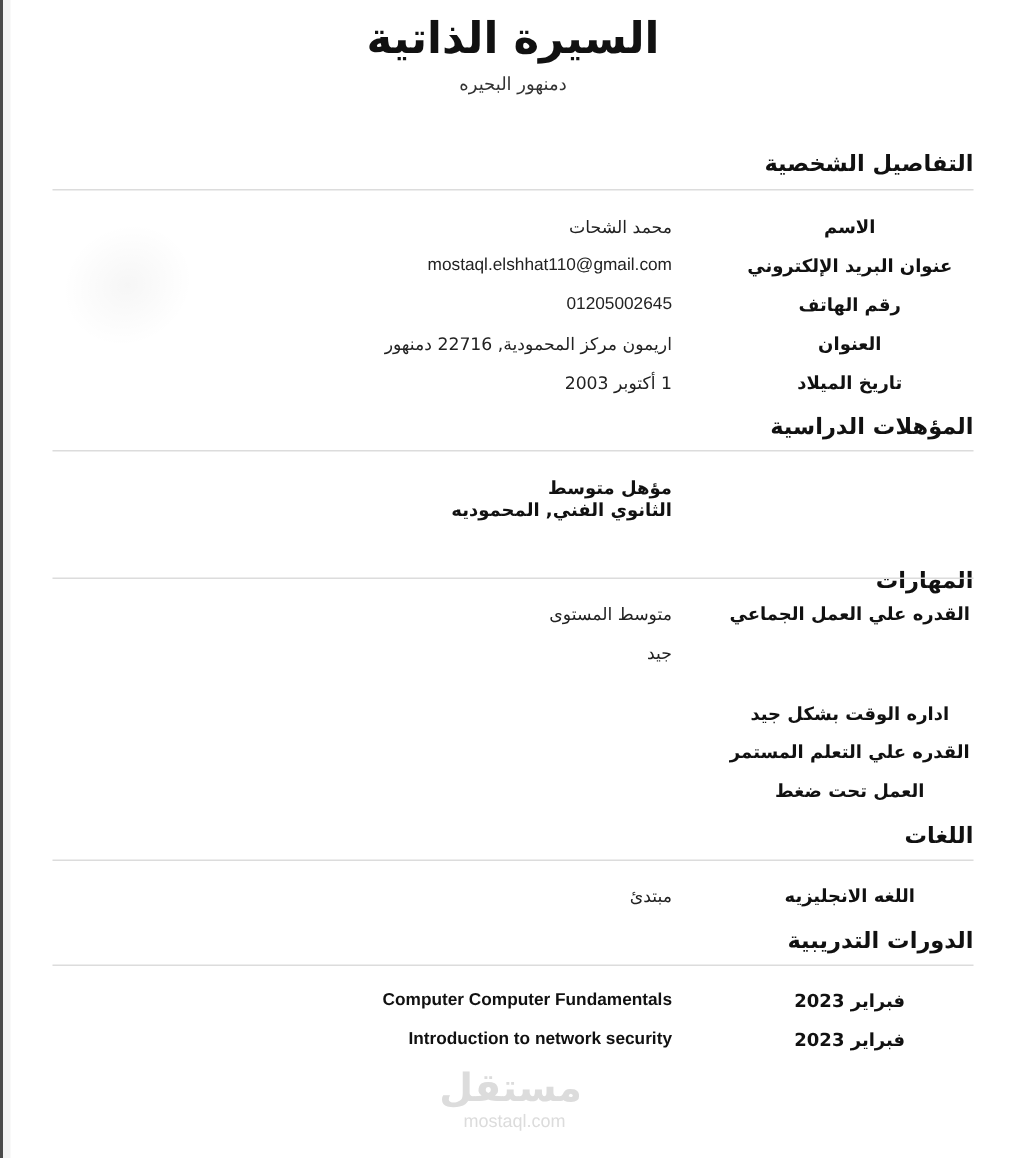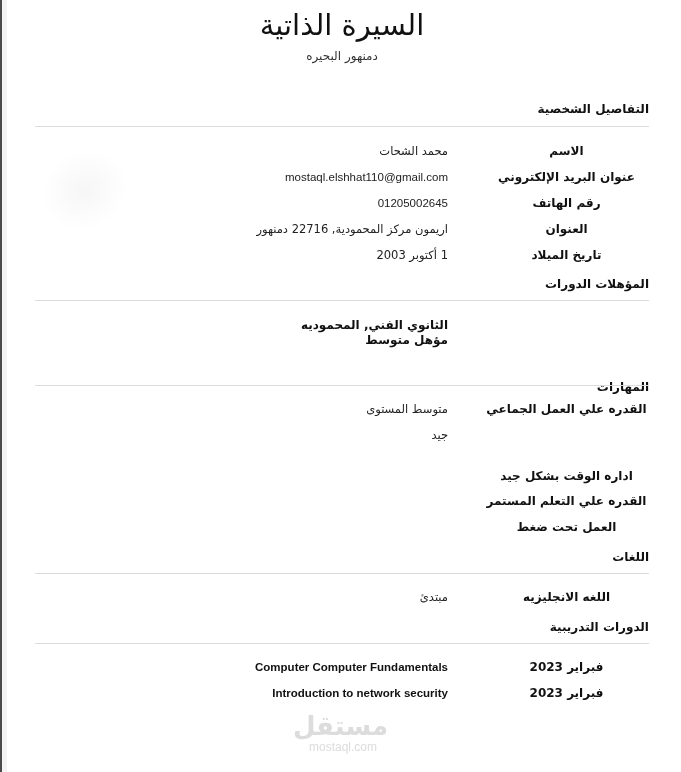--- a/index.html
+++ b/index.html
@@ -13,28 +13,28 @@
     position: absolute; left: 0; top: 0; bottom: 0; width: 2px; background: #4a4a4a;
   }
   .left-edge-shade {
     position: absolute; left: 2px; top: 0; bottom: 0; width: 5px; background: #f3f3f3;
   }
   .page {
     position: absolute; left: 35px; top: 0; width: 614px; direction: rtl;
   }
   .title {
     position: absolute; top: 6px; left: 0; right: 0; text-align: center;
-    font-size: 29px; font-weight: normal; color: #111; line-height: 38px;
+    font-size: 29px; font-weight: bold; color: #111; line-height: 38px;
   }
   .subtitle {
     position: absolute; top: 47px; left: 0; right: 0; text-align: center;
     font-size: 12px; color: #333; line-height: 18px;
   }
   .section-title {
-    position: absolute; right: 0; font-size: 12px; font-weight: bold; color: #111; line-height: 24px;
+    position: absolute; right: 0; font-size: 15px; font-weight: bold; color: #111; line-height: 24px;
   }
   .divider {
     position: absolute; left: 0; right: 0; height: 1px; background: #dcdcdc;
   }
   .row { position: absolute; right: 0; left: 0; height: 20px; }
   .label {
     position: absolute; right: 0; width: 165px; font-size: 12px; font-weight: bold; color: #111;
     line-height: 16px; text-align: center;
   }
   .value {
@@ -84,25 +84,25 @@
   </div>
   <div class="row" style="top:221px;">
     <div class="label">العنوان</div>
     <div class="value">اريمون مركز المحمودية, 22716 دمنهور</div>
   </div>
   <div class="row" style="top:247px;">
     <div class="label">تاريخ الميلاد</div>
     <div class="value">1 أكتوبر 2003</div>
   </div>
 
-  <div class="section-title" style="top:272px;">المؤهلات الدورات</div>
+  <div class="section-title" style="top:272px;">المؤهلات الدراسية</div>
   <div class="divider" style="top:300px;"></div>
   <div class="edu-block" style="top:318px;">
+    <div class="edu-line">مؤهل متوسط</div>
     <div class="edu-line">الثانوي الفني, المحموديه</div>
-    <div class="edu-line">مؤهل متوسط</div>
   </div>
 
   <div class="section-title" style="top:357px;margin-top:18px;">المهارات</div>
   <div class="divider" style="top:385px;"></div>
 
   <div class="row" style="top:401px;">
     <div class="label">القدره علي العمل الجماعي</div>
     <div class="value">متوسط المستوى</div>
   </div>
   <div class="row" style="top:427px; height:34px;">

